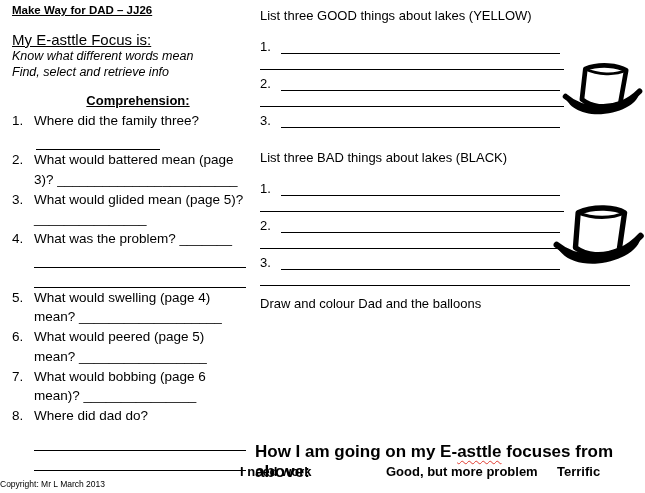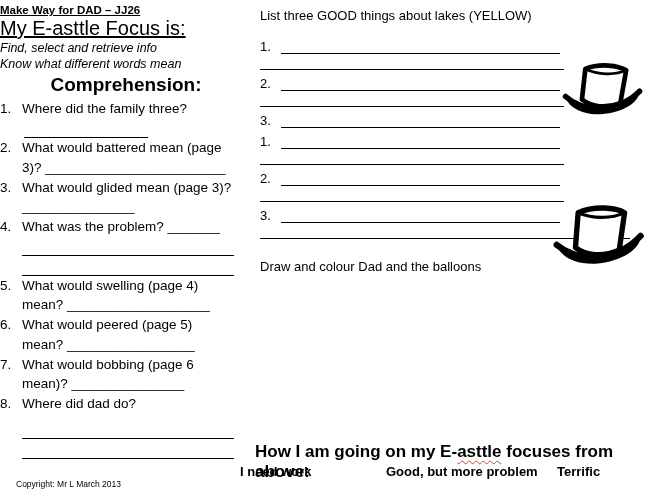--- a/index.html
+++ b/index.html
@@ -3,83 +3,83 @@
 <meta charset="utf-8">
 <style>
   * { margin:0; padding:0; box-sizing:border-box; }
   html,body { background:#ffffff; }
   body {
     width:645px; height:493px; position:relative; overflow:hidden;
     color:#000; font-family:"Liberation Sans", sans-serif;
   }
 
   
-  .left-col { position:absolute; left:0; top:4px; width:252px; }
+  .left-col { position:absolute; left:12px; top:4px; width:252px; }
   .doc-title { font-size:11.5px; font-weight:bold; text-decoration:underline; }
-  .focus-heading { font-size:20px; text-decoration:underline; margin-top:1px; }
+  .focus-heading { font-size:15px; text-decoration:underline; margin-top:15px; }
   .focus-note { font-size:12.5px; font-style:italic; line-height:16px; }
-  .comp-heading { font-size:19px; font-weight:bold; text-align:center; margin-top:2px; margin-bottom:3px; }
+  .comp-heading { font-size:13px; font-weight:bold; text-decoration:underline; text-align:center; margin-top:13px; margin-bottom:3px; }
   .q { display:flex; font-size:13.5px; line-height:19.7px; }
   .q-num { width:22px; flex:none; }
   .q-text { flex:1; }
   .rule { border-bottom:1px solid #000; height:19.5px; }
   .rule-q1 { margin-left:24px; width:124px; }
   .rule-wide { margin-left:22px; width:212px; }
   .q8-gap { height:6px; }
 
   
   .right-col { position:absolute; left:260px; top:6px; width:372px; font-size:13px; }
   .r-title { line-height:19px; margin-bottom:8px; }
   .r-item { display:flex; align-items:flex-end; height:21px; }
   .r-num { width:21px; flex:none; }
   .r-line { flex:1; border-bottom:1px solid #000; margin-right:72px; }
   .r-cont { border-bottom:1px solid #000; height:16px; margin-right:68px; }
   .r-cont-long { margin-right:2px; }
   .bad-title { margin-top:20px; }
-  .draw-prompt { margin-top:18px; line-height:19px; }
+  .draw-prompt { margin-top:8px; line-height:19px; }
 
   
   .hat { position:absolute; z-index:5; }
   .hat svg { display:block; width:100%; height:auto; }
   .hat-1 { left:556px; top:60px; width:88px; transform:rotate(2deg); }
   .hat-2 { left:546px; top:202px; width:100px; }
 
   
   .footer-q { position:absolute; left:255px; top:442px; font-size:17px; font-weight:bold; }
   .squiggle { text-decoration:underline wavy #e03c31 1px; text-underline-offset:3px; }
   .opt { position:absolute; top:464px; font-size:13px; font-weight:bold; }
   .opt1 { left:240px; }
   .opt2 { left:386px; }
   .opt3 { left:557px; }
-  .copyright { position:absolute; left:16px; top:479px; font-size:8.5px; }
+  .copyright { position:absolute; left:0; top:479px; font-size:8.5px; }
 </style>
 </head>
 <body>
 
 <div class="left-col">
   <div class="doc-title">Make Way for DAD – JJ26</div>
   <div class="focus-heading">My E-asttle Focus is:</div>
+  <div class="focus-note">Know what different words mean</div>
   <div class="focus-note">Find, select and retrieve info</div>
-  <div class="focus-note">Know what different words mean</div>
   <div class="comp-heading">Comprehension:</div>
 
   <div class="q">
     <span class="q-num">1.</span>
     <span class="q-text">Where did the family three?</span>
   </div>
   <div class="rule rule-q1"></div>
 
   <div class="q">
     <span class="q-num">2.</span>
     <span class="q-text">What would battered mean (page 3)?&nbsp;________________________</span>
   </div>
 
   <div class="q">
     <span class="q-num">3.</span>
-    <span class="q-text">What would glided mean (page 3)?_______________</span>
+    <span class="q-text">What would glided mean (page 5)?_______________</span>
   </div>
 
   <div class="q">
     <span class="q-num">4.</span>
     <span class="q-text">What was the problem?&nbsp;_______</span>
   </div>
   <div class="rule rule-wide"></div>
   <div class="rule rule-wide"></div>
 
   <div class="q">
@@ -119,20 +119,21 @@
     <span class="r-num">2.</span>
     <span class="r-line"></span>
   </div>
   <div class="r-cont"></div>
 
   <div class="r-item">
     <span class="r-num">3.</span>
     <span class="r-line"></span>
   </div>
 
+  <div class="r-title bad-title">List three BAD things about lakes (BLACK)</div>
 
   <div class="r-item">
     <span class="r-num">1.</span>
     <span class="r-line"></span>
   </div>
   <div class="r-cont"></div>
 
   <div class="r-item">
     <span class="r-num">2.</span>
     <span class="r-line"></span>

